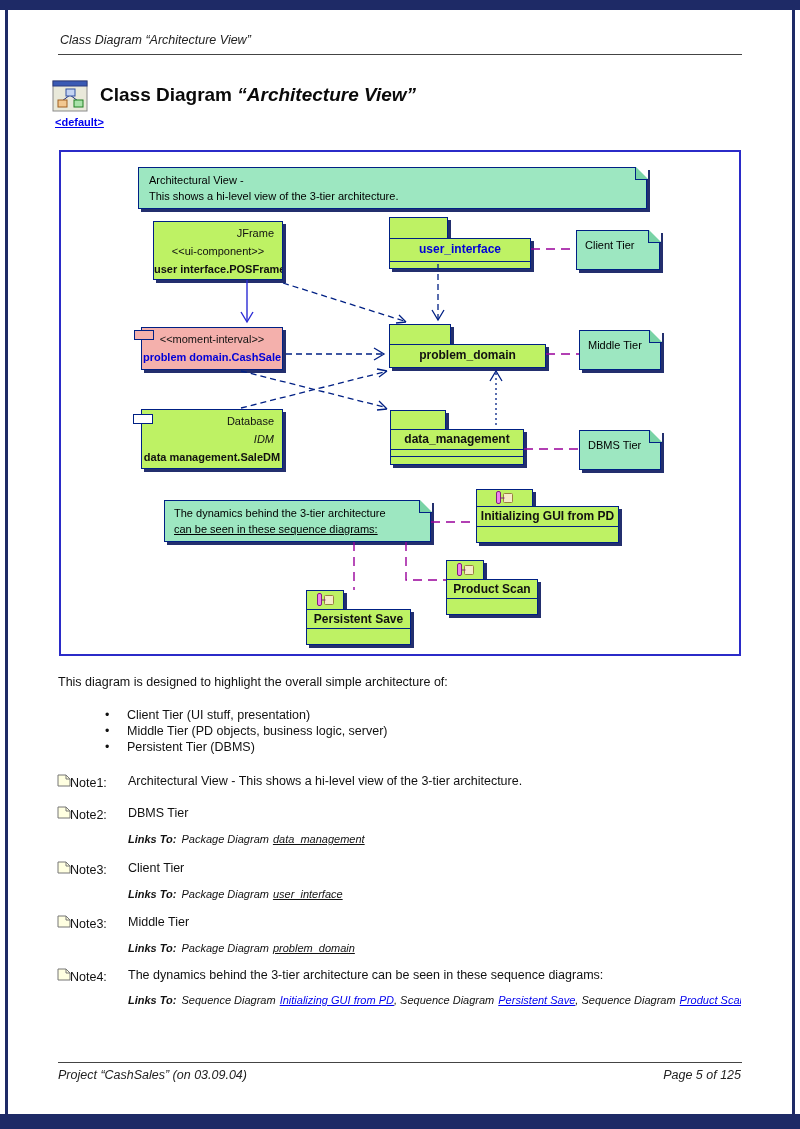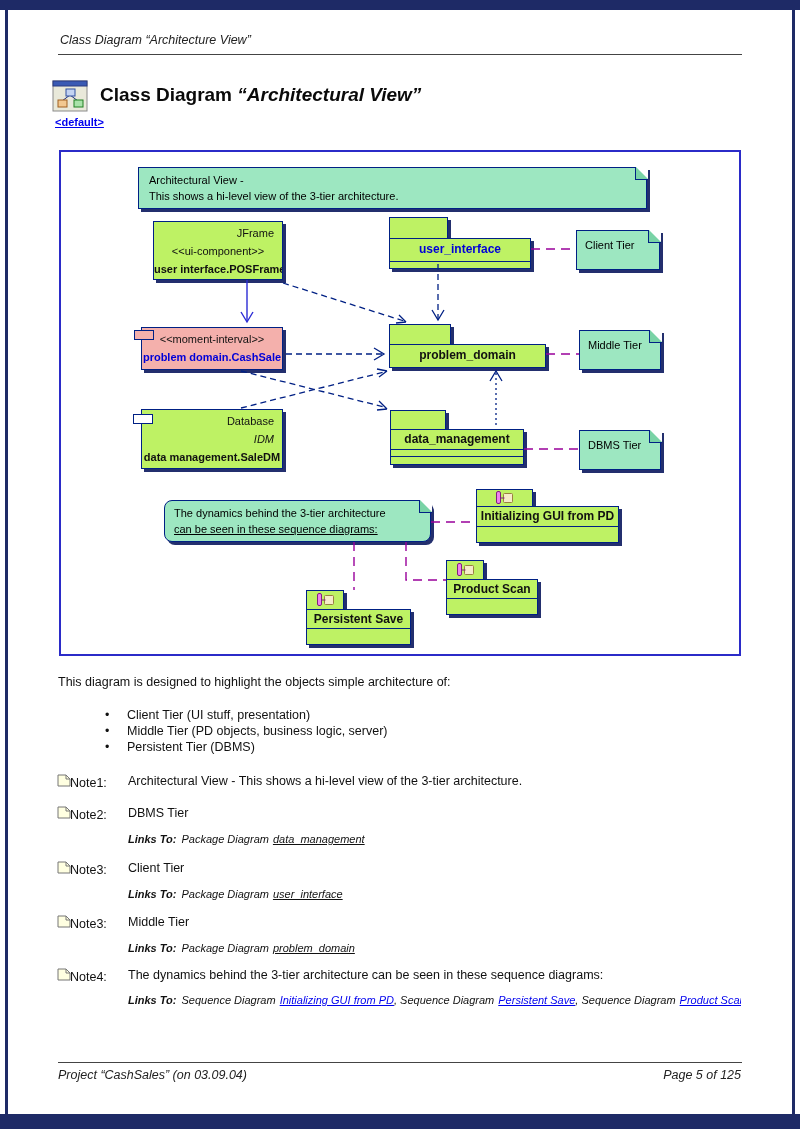--- a/index.html
+++ b/index.html
@@ -62,21 +62,21 @@
 
 <svg class="abs" style="left:52px;top:80px;" width="36" height="32" viewBox="0 0 36 32">
   <rect x="1" y="1" width="34" height="30" fill="#E9E9DA" stroke="#8a8a8a"></rect>
   <rect x="1" y="1" width="34" height="5" fill="#3A5AB4" stroke="#2a3a80"></rect>
   <line x1="18" y1="15" x2="10" y2="21" stroke="#203080"></line>
   <line x1="18" y1="15" x2="26" y2="21" stroke="#203080"></line>
   <rect x="14" y="9" width="9" height="7" fill="#C3D3F2" stroke="#3050A0"></rect>
   <rect x="6" y="20" width="9" height="7" fill="#F2C890" stroke="#A06020"></rect>
   <rect x="22" y="20" width="9" height="7" fill="#A9E2A9" stroke="#208020"></rect>
 </svg>
-<div class="abs title"><span>Class Diagram </span><span class="quoted">“Architectural View”</span></div>
+<div class="abs title"><span>Class Diagram </span><span class="quoted">“Architecture View”</span></div>
 <a class="abs default-link">&lt;default&gt;</a>
 
 <div class="abs diagram">
 
   <div class="abs note" style="left:77px;top:15px;width:509px;height:42px;padding:4px 0 0 10px;">
     <div class="fold"></div>
     <div style="line-height:16px;">Architectural View -</div>
     <div style="line-height:16px;">This shows a hi-level view of the 3-tier architecture.</div>
   </div>
 
@@ -125,21 +125,21 @@
     <span class="pkg-name bl" style="line-height:18px;">data_management</span>
   </div>
   <div class="abs box" style="left:329px;top:296.5px;width:134px;height:9px;"></div>
   <div class="abs box" style="left:329px;top:304px;width:134px;height:9px;"></div>
 
   <div class="abs note" style="left:518px;top:278px;width:82px;height:40px;padding:8px 0 0 8px;">
     <div class="fold"></div>
     <span>DBMS Tier</span>
   </div>
 
-  <div class="abs note" style="left:103px;top:348px;width:267px;height:42px;padding:4px 0 0 9px;border-radius:8px;">
+  <div class="abs note" style="left:103px;top:348px;width:267px;height:42px;padding:4px 0 0 9px;">
     <div class="fold"></div>
     <div style="line-height:16px;">The dynamics behind the 3-tier architecture</div>
     <div style="line-height:16px;text-decoration:underline;">can be seen in these sequence diagrams:</div>
   </div>
 
   <div class="abs box" style="left:415px;top:337px;width:57px;height:19px;text-align:center;">
     <svg width="19" height="13" viewBox="0 0 19 13" style="vertical-align:top;margin-top:1px;">
       <rect x="1.5" y="0.5" width="4" height="12" rx="1.5" fill="#EE82EE" stroke="#802080"></rect>
       <rect x="8.5" y="2.5" width="9" height="9" rx="1" fill="#F5EBC8" stroke="#998040"></rect>
       <line x1="5.5" y1="7" x2="9.5" y2="7" stroke="#802080"></line>
@@ -201,21 +201,21 @@
       <path d="M470,97 L515,97"></path>
       <path d="M485,202 L518,202"></path>
       <path d="M463,297 L518,297"></path>
       <path d="M370,370 L415,370"></path>
       <path d="M293,390 L293,438"></path>
       <path d="M345,390 L345,428 L385,428"></path>
     </g>
   </svg>
 </div>
 
-<div class="abs para" style="top:675px;">This diagram is designed to highlight the objects simple architecture of:</div>
+<div class="abs para" style="top:675px;">This diagram is designed to highlight the overall simple architecture of:</div>
 <div class="abs" style="left:58px;top:708px;width:680px;height:16px;">
   <span class="bullet-dot">•</span>
   <span class="bullet-text">Client Tier (UI stuff, presentation)</span>
 </div>
 <div class="abs" style="left:58px;top:724px;width:680px;height:16px;">
   <span class="bullet-dot">•</span>
   <span class="bullet-text">Middle Tier (PD objects, business logic, server)</span>
 </div>
 <div class="abs" style="left:58px;top:740px;width:680px;height:16px;">
   <span class="bullet-dot">•</span>

